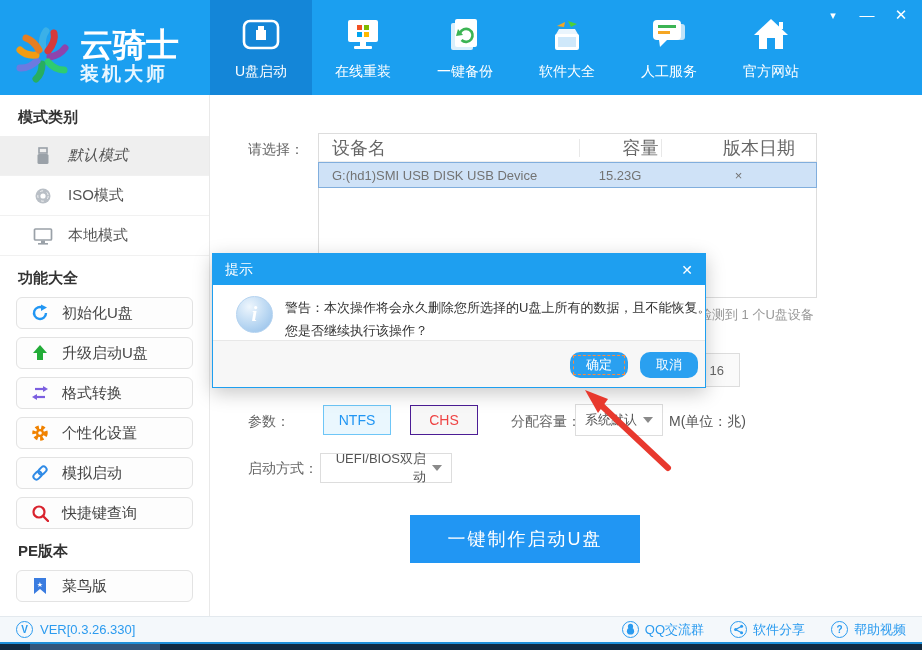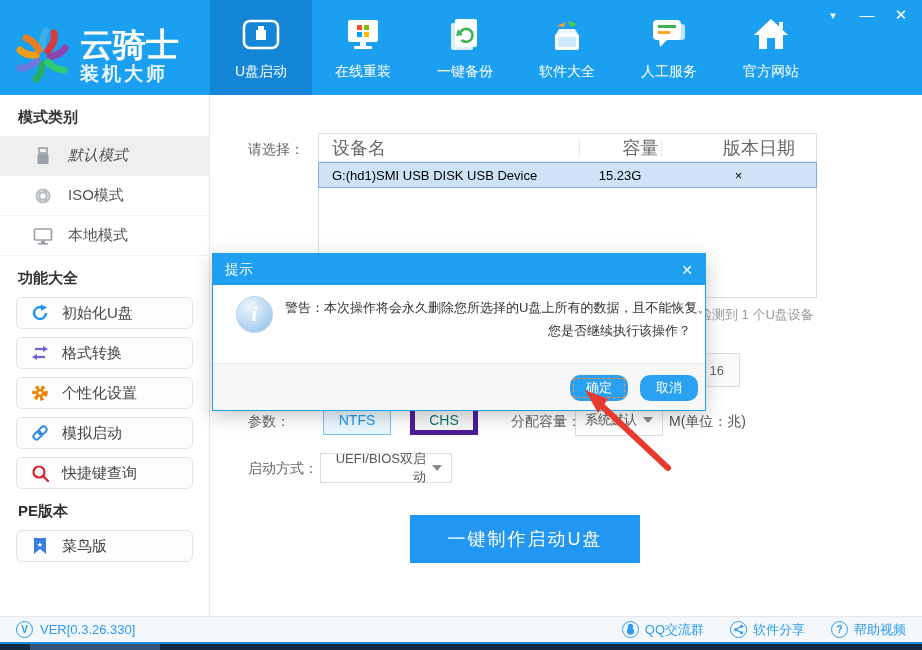--- a/index.html
+++ b/index.html
@@ -31,39 +31,39 @@
   
   .main { position:absolute; left:210px; top:95px; right:0; bottom:34px; background:#fff; }
   .select-label { position:absolute; left:38px; top:46px; font-size:14px; color:#666; }
   .device-table { position:absolute; left:108px; top:38px; width:499px; height:165px; border:1px solid #ddd; background:#fff; }
   .t-head { display:flex; height:28px; align-items:center; color:#666; font-size:18px; border-bottom:1px solid #eee; }
   .t-head .c1 { border:none; }
   .c1 { width:260px; padding-left:13px; }
   .c2 { width:82px; text-align:center; border-left:1px solid #e8e8e8; }
   .c3 { flex:1; text-align:center; border-left:1px solid #e8e8e8; }
   .t-head .c2,.t-head .c3 { line-height:18px;padding-left:40px; }
-  .t-row { display:flex; height:26px; align-items:center; background:#cfe2f7; border:1px solid #81aedd; color:#000000; font-size:13px; margin:-1px; margin-top:0; cursor:pointer; }
+  .t-row { display:flex; height:26px; align-items:center; background:#cfe2f7; border:1px solid #81aedd; color:#737373; font-size:13px; margin:-1px; margin-top:0; cursor:pointer; }
   .t-row .c2,.t-row .c3 { border-left:none; }
   .detect-note { position:absolute; left:476px; top:211px; font-size:13px; color:#999; white-space:nowrap; }
   .partial-box { position:absolute; left:420px; top:258px; width:110px; height:34px; border:1px solid #ddd; background:#fafafa; color:#666; font-size:13px; display:flex; align-items:center; justify-content:flex-end; padding-right:15px; }
   .param-label { position:absolute; font-size:14px; color:#666; }
   .lbl-param { left:38px; top:318px; }
   .lbl-cap { left:301px; top:318px; }
   .lbl-unit { left:459px; top:318px; color:#555; }
   .lbl-boot { left:38px; top:365px; }
   .opt-btn { position:absolute; top:310px; width:68px; height:30px; display:flex; align-items:center; justify-content:center; font-size:14px; cursor:pointer; }
   .opt-ntfs { left:113px; background:#eaf7fe; border:1px solid #6ec6f7; color:#2196f3; }
-  .opt-chs { left:200px; background:#f7f7f7; border:5px solid #4c1d95; color:#0f766e; }
+  .opt-chs { left:200px; background:#f7f7f7; border:1px solid #4c1d95; color:#ef4444; }
   .select-box { position:absolute; border:1px solid #ddd; background:#fff; font-size:13px; color:#555; display:flex; align-items:center; justify-content:space-between; padding:0 9px; cursor:pointer; }
   .sel-cap { left:365px; top:309px; width:88px; height:32px; }
   .sel-boot { left:110px; top:358px; width:132px; height:30px;text-align:right; }
   .caret { width:0; height:0; border-left:5px solid transparent; border-right:5px solid transparent; border-top:6px solid #8a8a8a; margin-left:6px; }
   .make-btn { position:absolute; left:200px; top:420px; width:230px; height:48px; background:#2196f3; color:#fff; font-size:18px; letter-spacing:2px; display:flex; align-items:center; justify-content:center; cursor:pointer; }
   
-  .dialog { position:absolute; left:212px; top:253px; width:494px; height:158px; background:#fff; border:1px solid #1e9ff0; box-shadow:0 5px 18px rgba(0,0,0,.22); z-index:5;text-align:right; }
+  .dialog { position:absolute; left:212px; top:253px; width:494px; height:135px; background:#fff; border:1px solid #1e9ff0; box-shadow:0 5px 18px rgba(0,0,0,.22); z-index:5; }
   .dlg-title { height:31px; background:#1e9ff0; color:#fff; display:flex; align-items:center; justify-content:space-between; padding:0 12px; font-size:14px; }
   .dlg-close { cursor:pointer; font-size:14px; font-weight:bold; }
   .dlg-body { position:relative; height:62px; padding:11px 14px 0 72px; }
   .info-icon { position:absolute; left:23px; top:11px; width:37px; height:37px; border-radius:50%; background:radial-gradient(circle at 35% 28%, #eef6fd 0%, #b9d7f2 55%, #8fbce8 100%); border:1px solid #b5d3f0; display:flex; align-items:center; justify-content:center; color:#fff; font:italic bold 21px "Liberation Serif","DejaVu Serif",serif; }
   .dlg-line { font-size:13px; color:#333; line-height:23px; white-space:nowrap; }
   .dlg-footer { position:absolute; left:0; right:0; bottom:0; height:47px; background:#f7f7f7; border-top:1px solid #e8e8e8; }
   .dlg-btn { position:absolute; top:11px; width:58px; height:26px; background:#2aa0f0; color:#fff; font-size:13px; display:flex; align-items:center; justify-content:center; border-radius:10px; cursor:pointer; }
   .btn-ok { left:357px; }
   .btn-ok .focus-ring { position:absolute; left:3px; right:3px; top:3px; bottom:3px; border:1px dashed #ff8a3c; }
   .btn-cancel { left:427px; }
@@ -221,20 +221,28 @@
       <span class="icn">
         <svg width="18" height="18" viewBox="0 0 18 18">
             <path d="M15 9 a6 6 0 1 1 -3 -5.2" fill="none" stroke="#2196f3" stroke-width="2.4"></path>
             <polygon points="10,0.5 16,3.5 10,7" fill="#2196f3"></polygon>
           </svg>
       </span>
       <span>初始化U盘</span>
     </div>
     <div class="func-btn">
       <span class="icn">
+        <svg width="16" height="18" viewBox="0 0 16 18">
+            <polygon points="8,1 15,9 11,9 11,16 5,16 5,9 1,9" fill="#22ac38"></polygon>
+          </svg>
+      </span>
+      <span>升级启动U盘</span>
+    </div>
+    <div class="func-btn">
+      <span class="icn">
         <svg width="18" height="16" viewBox="0 0 18 16">
             <path d="M4 4 h9" stroke="#7c5fe0" stroke-width="2.2"></path>
             <polygon points="12,1 17,4 12,7" fill="#7c5fe0"></polygon>
             <path d="M14 12 h-9" stroke="#7c5fe0" stroke-width="2.2"></path>
             <polygon points="6,9 1,12 6,15" fill="#7c5fe0"></polygon>
           </svg>
       </span>
       <span>格式转换</span>
     </div>
     <div class="func-btn">

